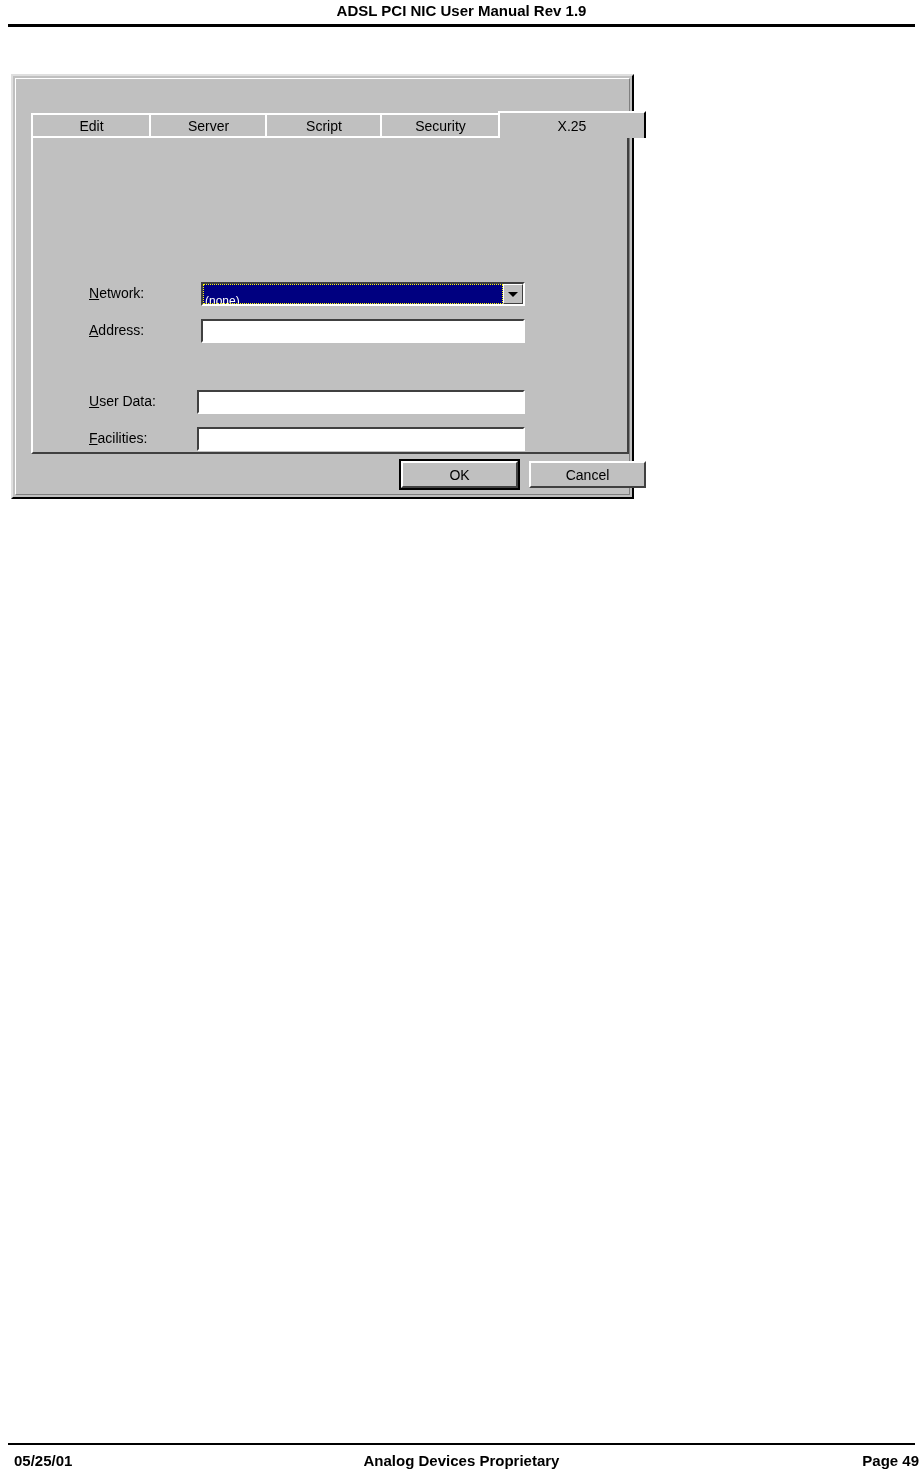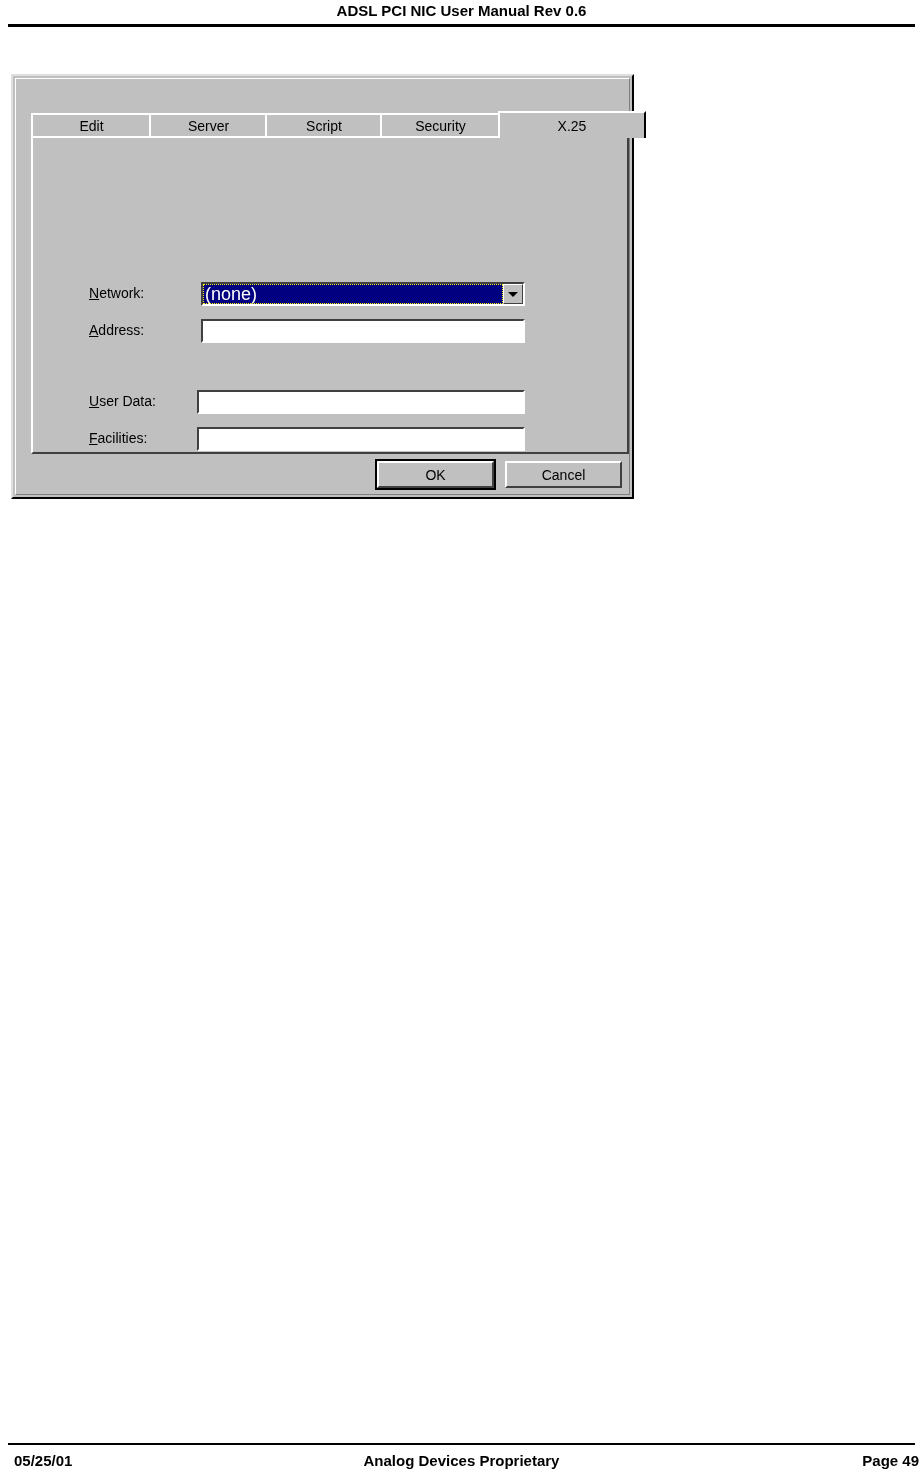--- a/index.html
+++ b/index.html
@@ -220,23 +220,23 @@
     border-right: 2px solid #ffffff;
     border-bottom: 2px solid #ffffff;
     box-sizing: border-box;
     display: flex;
     align-items: stretch;
   }
   #network-combo-value {
     flex: 1;
     background: #000080;
     color: #ffffff;
-    font-size: 18px;
+    font-size: 12px;
     line-height: 18px;
-    padding: 1px 2px;
+    padding: 8px 2px;
     margin: 0;
     outline: 1px dotted #ffff00;
     outline-offset: -1px;
     overflow: hidden;
     white-space: nowrap;
   }
   #network-combo-arrow {
     width: 20px;
     background: #c0c0c0;
     border-top: 1px solid #ffffff;
@@ -296,30 +296,31 @@
     border-left: 2px solid #ffffff;
     border-right: 2px solid #404040;
     border-bottom: 2px solid #404040;
     box-sizing: border-box;
     display: flex;
     align-items: center;
     justify-content: center;
     font-size: 14px;
     color: #000;
     cursor: default;
+    margin-left: 24px;
   }
   .dlg-button.default {
     outline: 2px solid #000000;
     outline-offset: 0px;
   }
 </style>
 </head>
 <body>
 
-<div id="page-header-title">ADSL PCI NIC User Manual Rev 0.6</div>
+<div id="page-header-title">ADSL PCI NIC User Manual Rev 1.9</div>
 <div id="page-header-rule"></div>
 
 <div id="dialog">
   <div id="dialog-inner-bevel"></div>
 
 
   <div id="tab-strip">
     <div class="tab" style="left:0px;width:121px;">Edit</div>
     <div class="tab" style="left:118px;width:119px;">Server</div>
     <div class="tab" style="left:234px;width:118px;">Script</div>

